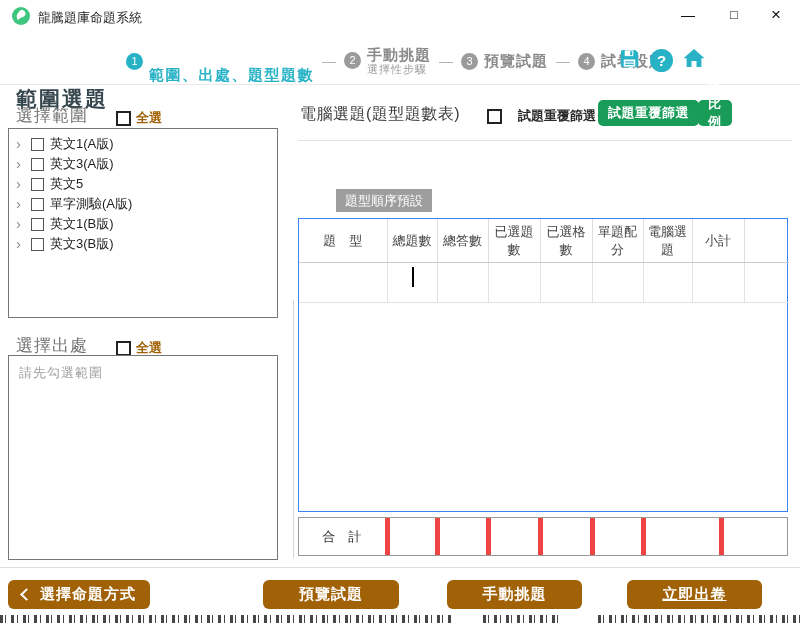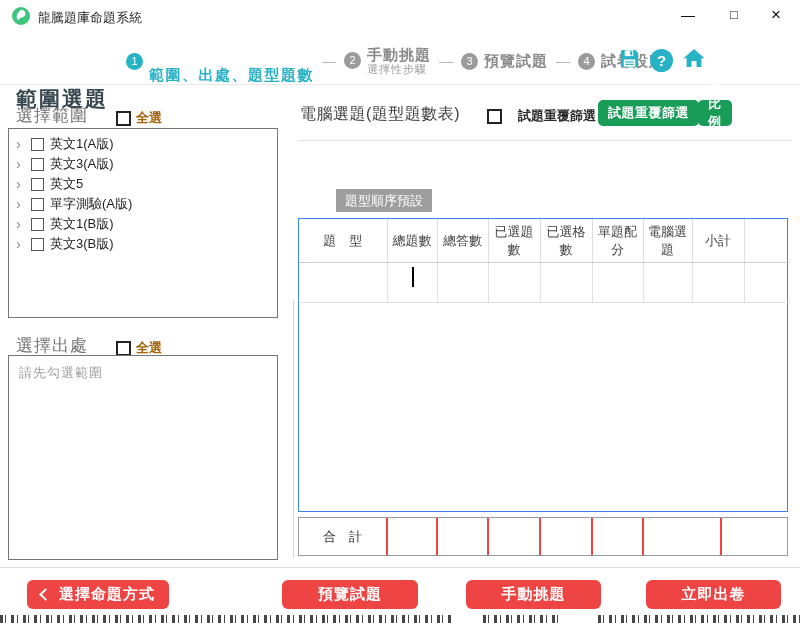--- a/index.html
+++ b/index.html
@@ -74,32 +74,32 @@
     border-right:1px solid #ddd;border-bottom:1px solid #ccc;padding:0;text-align:center;}
   .qtable th:last-child{border-right:none;}
   .qtable td{height:39px;border-right:1px solid #e2e2e2;border-bottom:1px solid #e2e2e2;
     padding:0;position:relative;}
   .qtable td:last-child{border-right:none;}
   .caret{position:absolute;left:24px;top:4px;width:2px;height:20px;background:#000;}
 
   .total-wrap{position:absolute;left:298px;top:517px;width:490px;height:39px;
     border:1px solid #9a9a9a;box-sizing:border-box;background:#fff;}
   .ttable{border-collapse:collapse;width:100%;height:100%;table-layout:fixed;}
-  .ttable td{border-right:2px solid #ef4444;font-size:13px;color:#333;text-align:center;padding:0;}
+  .ttable td{border-right:5px solid #ef4444;font-size:13px;color:#333;text-align:center;padding:0;}
   .ttable td:last-child{border-right:none;}
 
   
   .footer-rule{position:absolute;top:567px;left:0;width:800px;height:1px;background:#ddd;}
-  .btn-footer{position:absolute;top:580px;height:29px;background:#ef4444;color:#fff;
+  .btn-footer{position:absolute;top:580px;height:29px;background:#a16207;color:#fff;
     border-radius:6px;display:flex;align-items:center;justify-content:center;
-    font-size:15px;font-weight:bold;letter-spacing:1px;border:none;margin-left:19px;}
+    font-size:15px;font-weight:bold;letter-spacing:1px;border:none;}
   .btn-back{left:8px;width:142px;gap:7px;}
   .btn-preview{left:263px;width:136px;}
   .btn-manual{left:447px;width:135px;}
-  .btn-generate{left:627px;width:135px;}
+  .btn-generate{left:627px;width:135px;text-decoration:underline;}
   .chevron-left{width:7px;height:7px;border-left:2.5px solid #fff;border-bottom:2.5px solid #fff;
     transform:rotate(45deg);display:inline-block;margin-right:2px;}
 
   
   .clip-strip{position:absolute;left:0;top:615px;width:800px;height:8px;
     background:
       repeating-linear-gradient(90deg,#262626 0 3px,transparent 3px 5px,#262626 5px 6px,
         transparent 6px 11px,#262626 11px 14px,transparent 14px 17px,#262626 17px 18px,transparent 18px 23px);
     opacity:.85;}
   .clip-gap{position:absolute;top:612px;height:11px;background:#fff;}

